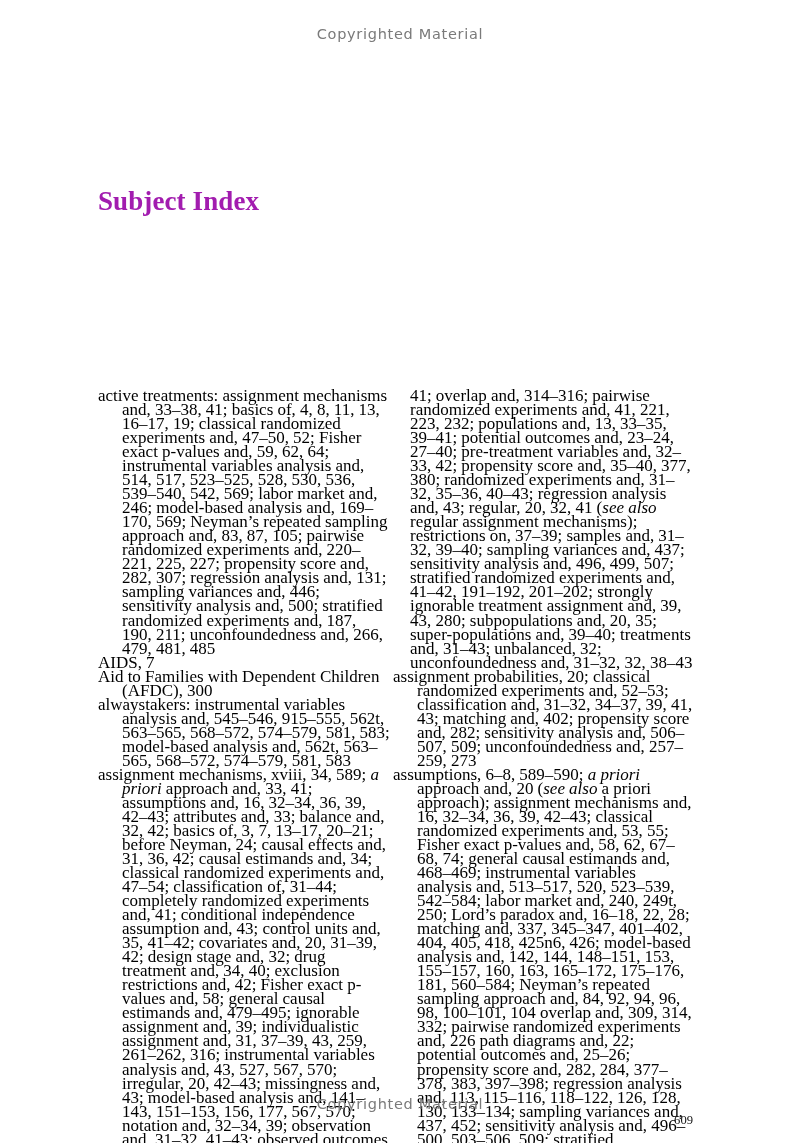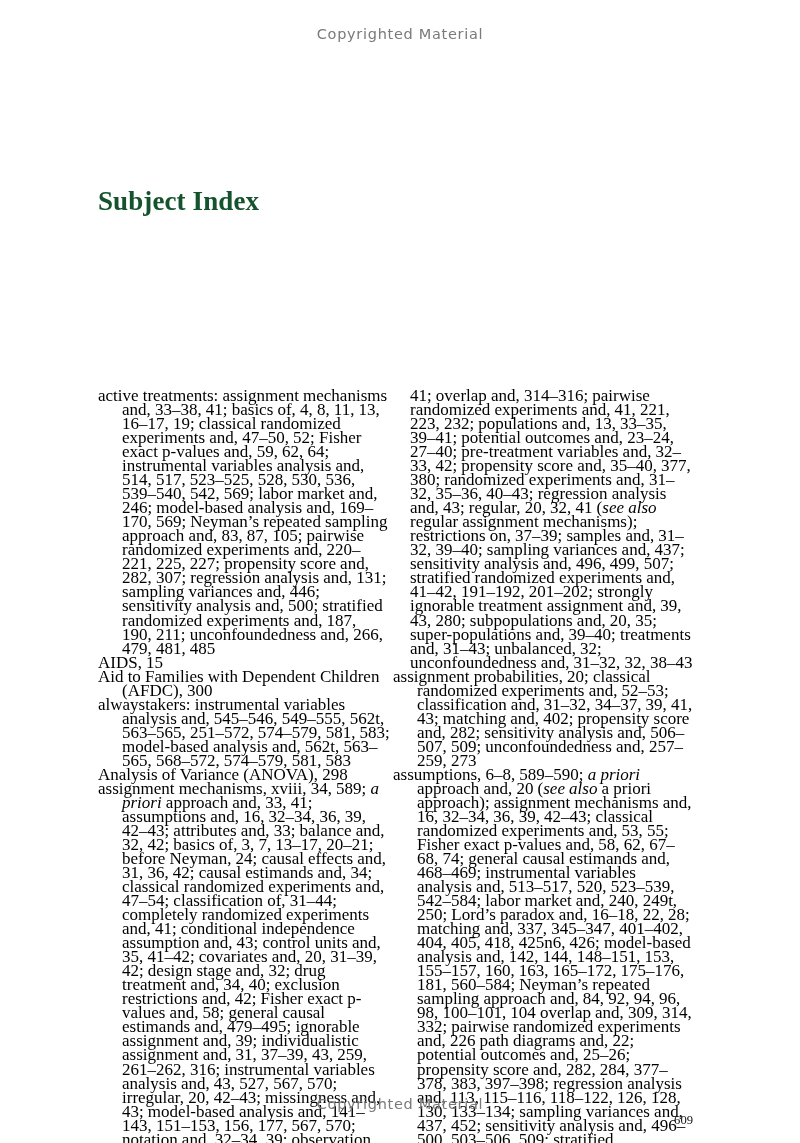--- a/index.html
+++ b/index.html
@@ -40,21 +40,21 @@
   .watermark-bottom { top: 1096px; }
 
   
   .page-title {
     position: absolute;
     left: 98px;
     top: 168px;
     font-size: 27px;
     font-weight: bold;
     letter-spacing: 0.1px;
-    color: #14532d;
+    color: #a21caf;
     font-family: "Liberation Serif", "DejaVu Serif", serif;
   }
 
   
   .columns {
     position: absolute;
     left: 0;
     top: 389px;
     width: 800px;
     height: 680px;
@@ -102,24 +102,23 @@
 <div class="page">
 
   <div class="watermark watermark-top">Copyrighted Material</div>
 
   <h1 class="page-title">Subject Index</h1>
 
   <div class="columns">
 
     <div class="column column-left">
       <p class="index-entry">active treatments: assignment mechanisms and, 33–38, 41; basics of, 4, 8, 11, 13, 16–17, 19; classical randomized experiments and, 47–50, 52; Fisher exact p-values and, 59, 62, 64; instrumental variables analysis and, 514, 517, 523–525, 528, 530, 536, 539–540, 542, 569; labor market and, 246; model-based analysis and, 169–170, 569; Neyman’s repeated sampling approach and, 83, 87, 105; pairwise randomized experiments and, 220–221, 225, 227; propensity score and, 282, 307; regression analysis and, 131; sampling variances and, 446; sensitivity analysis and, 500; stratified randomized experiments and, 187, 190, 211; unconfoundedness and, 266, 479, 481, 485</p>
-      <p class="index-entry">AIDS, 15</p>
+      <p class="index-entry">AIDS, 7</p>
       <p class="index-entry">Aid to Families with Dependent Children (AFDC), 300</p>
-      <p class="index-entry">alwaystakers: instrumental variables analysis and, 545–546, 549–555, 562t, 563–565, 251–572, 574–579, 581, 583; model-based analysis and, 562t, 563–565, 568–572, 574–579, 581, 583</p>
-      <p class="index-entry">Analysis of Variance (ANOVA), 298</p>
+      <p class="index-entry">alwaystakers: instrumental variables analysis and, 545–546, 915–555, 562t, 563–565, 568–572, 574–579, 581, 583; model-based analysis and, 562t, 563–565, 568–572, 574–579, 581, 583</p>
       <p class="index-entry">assignment mechanisms, xviii, 34, 589; <em>a priori</em> approach and, 33, 41; assumptions and, 16, 32–34, 36, 39, 42–43; attributes and, 33; balance and, 32, 42; basics of, 3, 7, 13–17, 20–21; before Neyman, 24; causal effects and, 31, 36, 42; causal estimands and, 34; classical randomized experiments and, 47–54; classification of, 31–44; completely randomized experiments and, 41; conditional independence assumption and, 43; control units and, 35, 41–42; covariates and, 20, 31–39, 42; design stage and, 32; drug treatment and, 34, 40; exclusion restrictions and, 42; Fisher exact p-values and, 58; general causal estimands and, 479–495; ignorable assignment and, 39; individualistic assignment and, 31, 37–39, 43, 259, 261–262, 316; instrumental variables analysis and, 43, 527, 567, 570; irregular, 20, 42–43; missingness and, 43; model-based analysis and, 141–143, 151–153, 156, 177, 567, 570; notation and, 32–34, 39; observation and, 31–32, 41–43; observed outcomes and, 33, 36,</p>
     </div>
 
     <div class="column column-right">
       <p class="index-entry continuation">41; overlap and, 314–316; pairwise randomized experiments and, 41, 221, 223, 232; populations and, 13, 33–35, 39–41; potential outcomes and, 23–24, 27–40; pre-treatment variables and, 32–33, 42; propensity score and, 35–40, 377, 380; randomized experiments and, 31–32, 35–36, 40–43; regression analysis and, 43; regular, 20, 32, 41 (<em>see also</em> regular assignment mechanisms); restrictions on, 37–39; samples and, 31–32, 39–40; sampling variances and, 437; sensitivity analysis and, 496, 499, 507; stratified randomized experiments and, 41–42, 191–192, 201–202; strongly ignorable treatment assignment and, 39, 43, 280; subpopulations and, 20, 35; super-populations and, 39–40; treatments and, 31–43; unbalanced, 32; unconfoundedness and, 31–32, 32, 38–43</p>
       <p class="index-entry">assignment probabilities, 20; classical randomized experiments and, 52–53; classification and, 31–32, 34–37, 39, 41, 43; matching and, 402; propensity score and, 282; sensitivity analysis and, 506–507, 509; unconfoundedness and, 257–259, 273</p>
       <p class="index-entry">assumptions, 6–8, 589–590; <em>a priori</em> approach and, 20 (<em>see also</em> a priori approach); assignment mechanisms and, 16, 32–34, 36, 39, 42–43; classical randomized experiments and, 53, 55; Fisher exact p-values and, 58, 62, 67–68, 74; general causal estimands and, 468–469; instrumental variables analysis and, 513–517, 520, 523–539, 542–584; labor market and, 240, 249t, 250; Lord’s paradox and, 16–18, 22, 28; matching and, 337, 345–347, 401–402, 404, 405, 418, 425n6, 426; model-based analysis and, 142, 144, 148–151, 153, 155–157, 160, 163, 165–172, 175–176, 181, 560–584; Neyman’s repeated sampling approach and, 84, 92, 94, 96, 98, 100–101, 104 overlap and, 309, 314, 332; pairwise randomized experiments and, 226 path diagrams and, 22; potential outcomes and, 25–26; propensity score and, 282, 284, 377–378, 383, 397–398; regression analysis and, 113, 115–116, 118–122, 126, 128, 130, 133–134; sampling variances and, 437, 452; sensitivity analysis and, 496–500, 503–506, 509; stratified</p>
     </div>
 
   </div>

